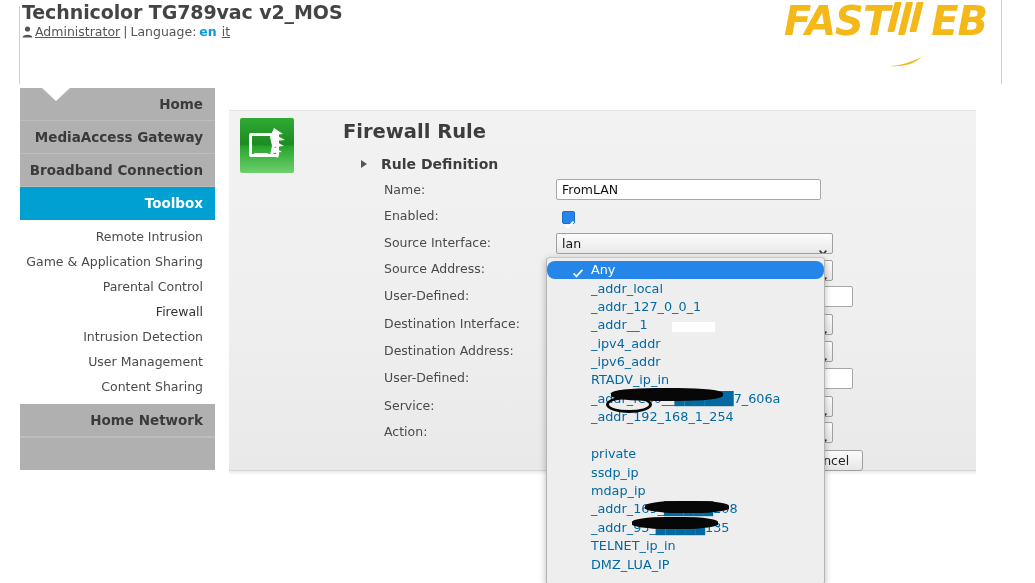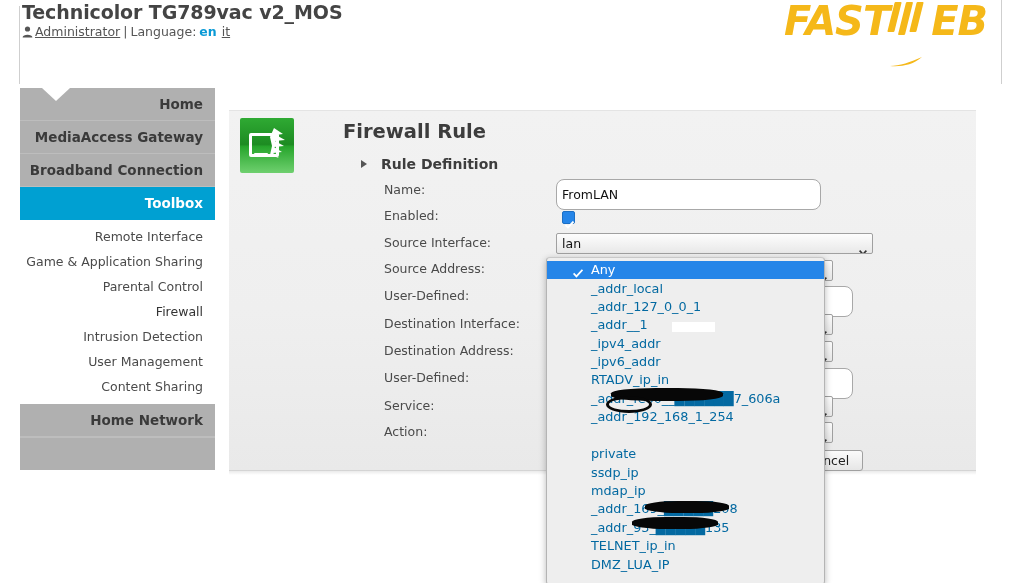--- a/index.html
+++ b/index.html
@@ -118,23 +118,23 @@
     font-size:14px;font-weight:bold;color:#3d3d3d;white-space:nowrap;
   }
 
   .f-label{
     position:absolute;left:384px;
     font-size:12.5px;color:#4a4a4a;white-space:nowrap;
   }
 
   .f-input{
     position:absolute;
-    height:31px;box-sizing:border-box;
+    height:21px;box-sizing:border-box;
     background:#fff;border:1px solid #a8a8a8;
-    border-radius:8px;
+    border-radius:2px;
     font-size:12.5px;font-family:"DejaVu Sans","Liberation Sans",sans-serif;
     color:#111;padding:0 5px;line-height:19px;
   }
   .f-select{
     position:absolute;height:21px;box-sizing:border-box;
     background:linear-gradient(to bottom,#fdfdfd,#e8e8e8);
     border:1px solid #a0a0a0;border-radius:2px;
     font-size:12.5px;color:#111;line-height:19px;padding:0 20px 0 5px;
     white-space:nowrap;overflow:hidden;
   }
@@ -164,21 +164,21 @@
     border-radius:4px;
     box-shadow:0 2px 7px rgba(0,0,0,0.28);
     overflow:hidden;
     z-index:40;
   }
   .dd-item{
     position:absolute;left:0;width:277px;height:18px;line-height:18px;
     font-size:12.8px;color:#0369a1;
     padding-left:44px;box-sizing:border-box;white-space:nowrap;
   }
-  .dd-item.selected{background:#2585e8;color:#ffffff;}
+  .dd-item.selected{background:#2585e8;color:#ffffff;border-radius:8px;}
   .dd-item .check{
     position:absolute;left:26px;top:4px;width:10px;height:9px;
   }
   #dd-white-block{
     position:absolute;left:672px;top:322px;width:43px;height:10px;
     background:#ffffff;z-index:45;
   }
   .redact{
     position:absolute;background:#070707;z-index:46;border-radius:40%;
   }
@@ -219,21 +219,21 @@
       <span>MediaAccess Gateway</span>
     </div>
     <div class="nav-main">
       <span>Broadband Connection</span>
     </div>
     <div class="nav-main active">
       <span>Toolbox</span>
     </div>
 
     <div class="nav-sub-wrap">
-      <div class="nav-sub"><span>Remote Interface</span></div>
+      <div class="nav-sub"><span>Remote Intrusion</span></div>
       <div class="nav-sub"><span>Game &amp; Application Sharing</span></div>
       <div class="nav-sub"><span>Parental Control</span></div>
       <div class="nav-sub bold"><span>Firewall</span></div>
       <div class="nav-sub"><span>Intrusion Detection</span></div>
       <div class="nav-sub"><span>User Management</span></div>
       <div class="nav-sub"><span>Content Sharing</span></div>
     </div>
 
     <div class="nav-main" id="nav-home-network">
       <span>Home Network</span>
@@ -273,21 +273,21 @@
   <input class="f-input" style="left: 556px; top: 179px; width: 265px;" value="FromLAN">
 
   <div class="f-check" style="left:562px;top:211px;">
     <span class="tick">
       <svg viewBox="0 0 9 8" width="9" height="8">
           <path d="M0.5 3.8 L3 6.4 L8.5 0.6" stroke="#fff" stroke-width="1.9" fill="none"></path>
         </svg>
     </span>
   </div>
 
-  <div class="f-select" style="left:556px;top:233px;width:317px;">
+  <div class="f-select" style="left:556px;top:233px;width:277px;">
     <span>lan</span>
     <span class="chev">
       <svg viewBox="0 0 8 5" width="8" height="5">
           <path d="M0.6 0.6 L4 4.2 L7.4 0.6" stroke="#333" stroke-width="1.6" fill="none"></path>
         </svg>
     </span>
   </div>
 
   <div class="f-select peek" style="left:556px;top:260px;width:277px;">
     <span class="chev">

